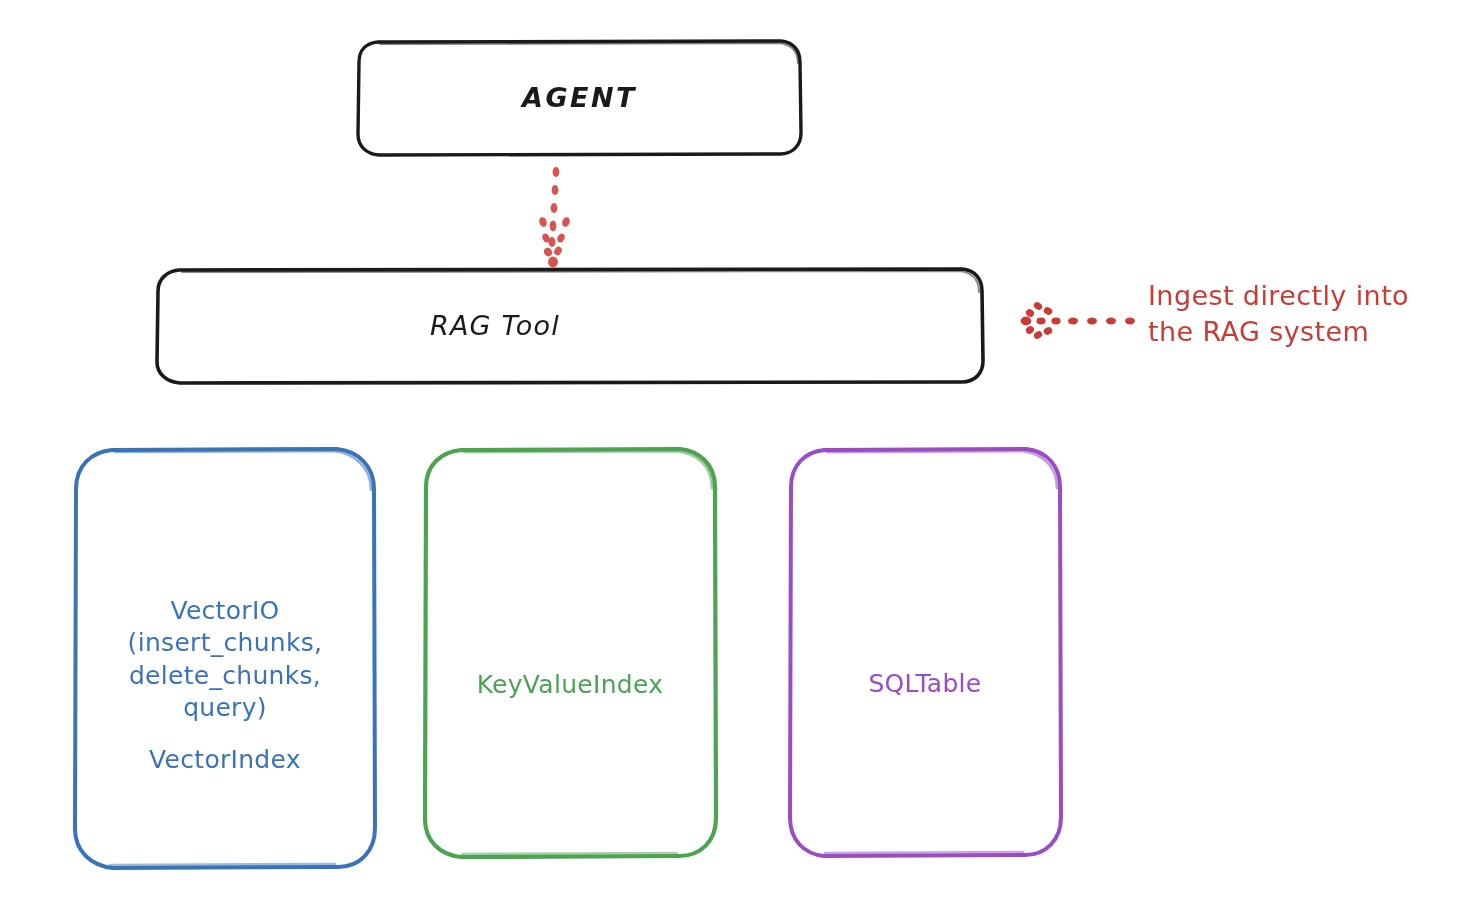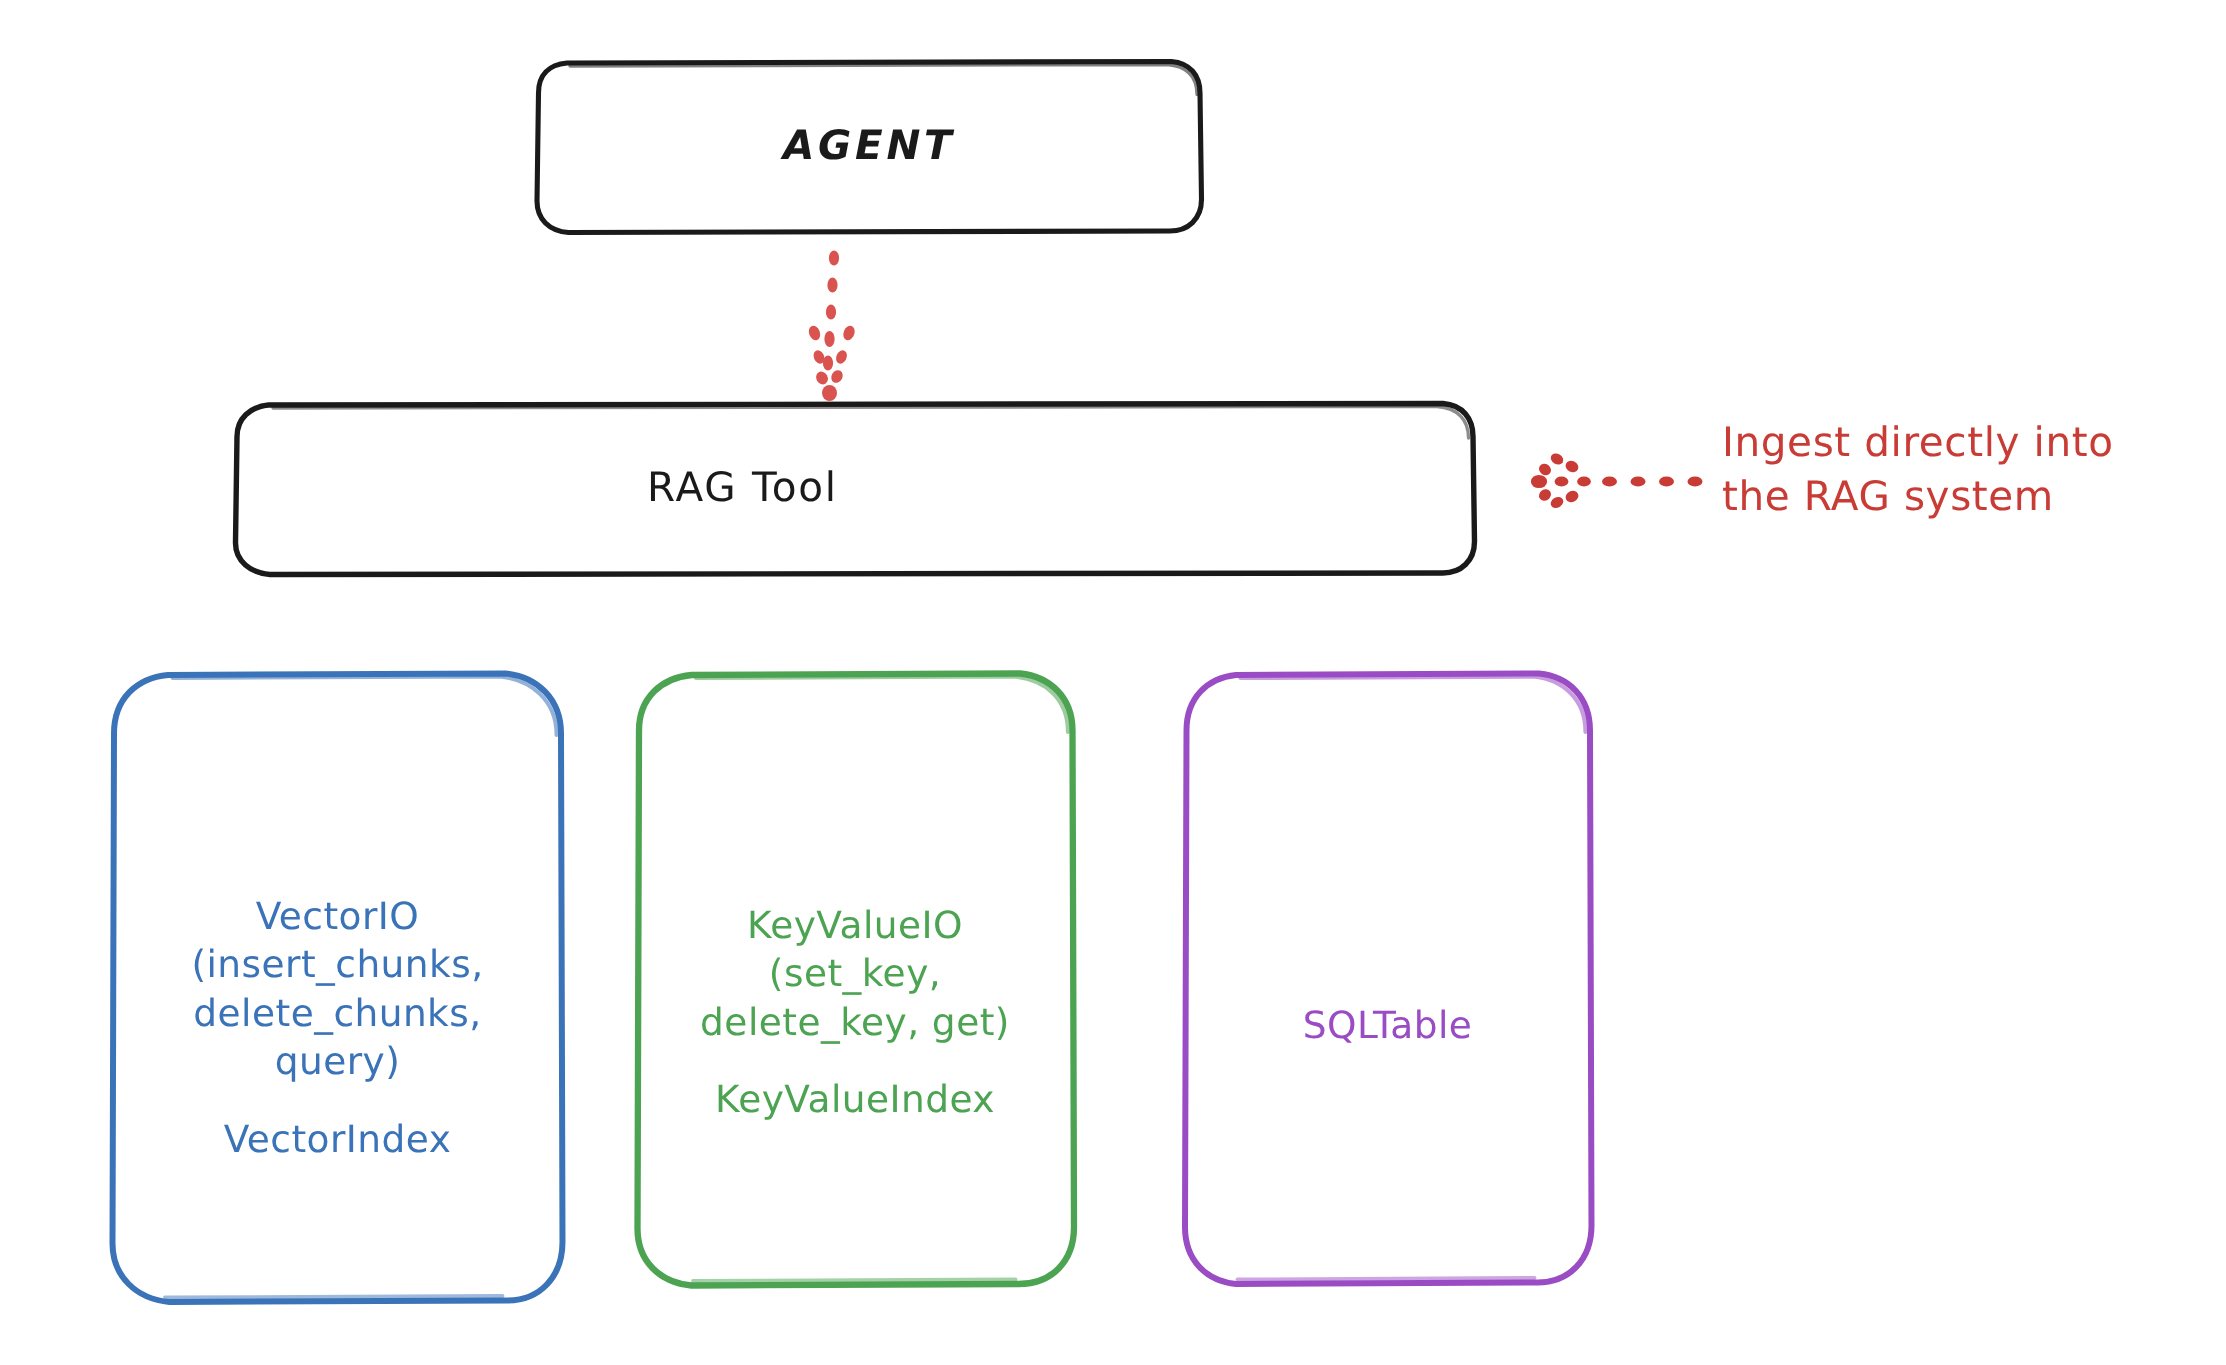--- a/index.html
+++ b/index.html
@@ -47,21 +47,21 @@
     font-style: italic;
     font-weight: 700;
     font-size: 27px;
     letter-spacing: 2.5px;
     color: #1a1a1a;
   }
 
   
   #ragtool-node {
     left: 157px; top: 269px;
-    width: 676px; height: 114px;
+    width: 676px; height: 114px; font-style: italic;
   }
   #ragtool-node .node-label {
     font-family: "DejaVu Sans", sans-serif;
     font-size: 27px;
     font-weight: 500;
     letter-spacing: 1.2px;
     color: #1a1a1a;
   }
 
   
@@ -224,23 +224,20 @@
 
 <div class="node" id="vectorio-node">
   <div class="io-label">VectorIO
 (insert_chunks,
 delete_chunks,
 query)</div>
   <div class="io-sub">VectorIndex</div>
 </div>
 
 <div class="node" id="keyvalueio-node">
-  <div class="io-label">KeyValueIO
-(set_key,
-delete_key, get)</div>
   <div class="io-sub">KeyValueIndex</div>
 </div>
 
 <div class="node" id="relationalio-node">
   <div class="io-sub">SQLTable</div>
 </div>
 
 <div id="ingest-annotation">Ingest directly into
 the RAG system</div>
 

